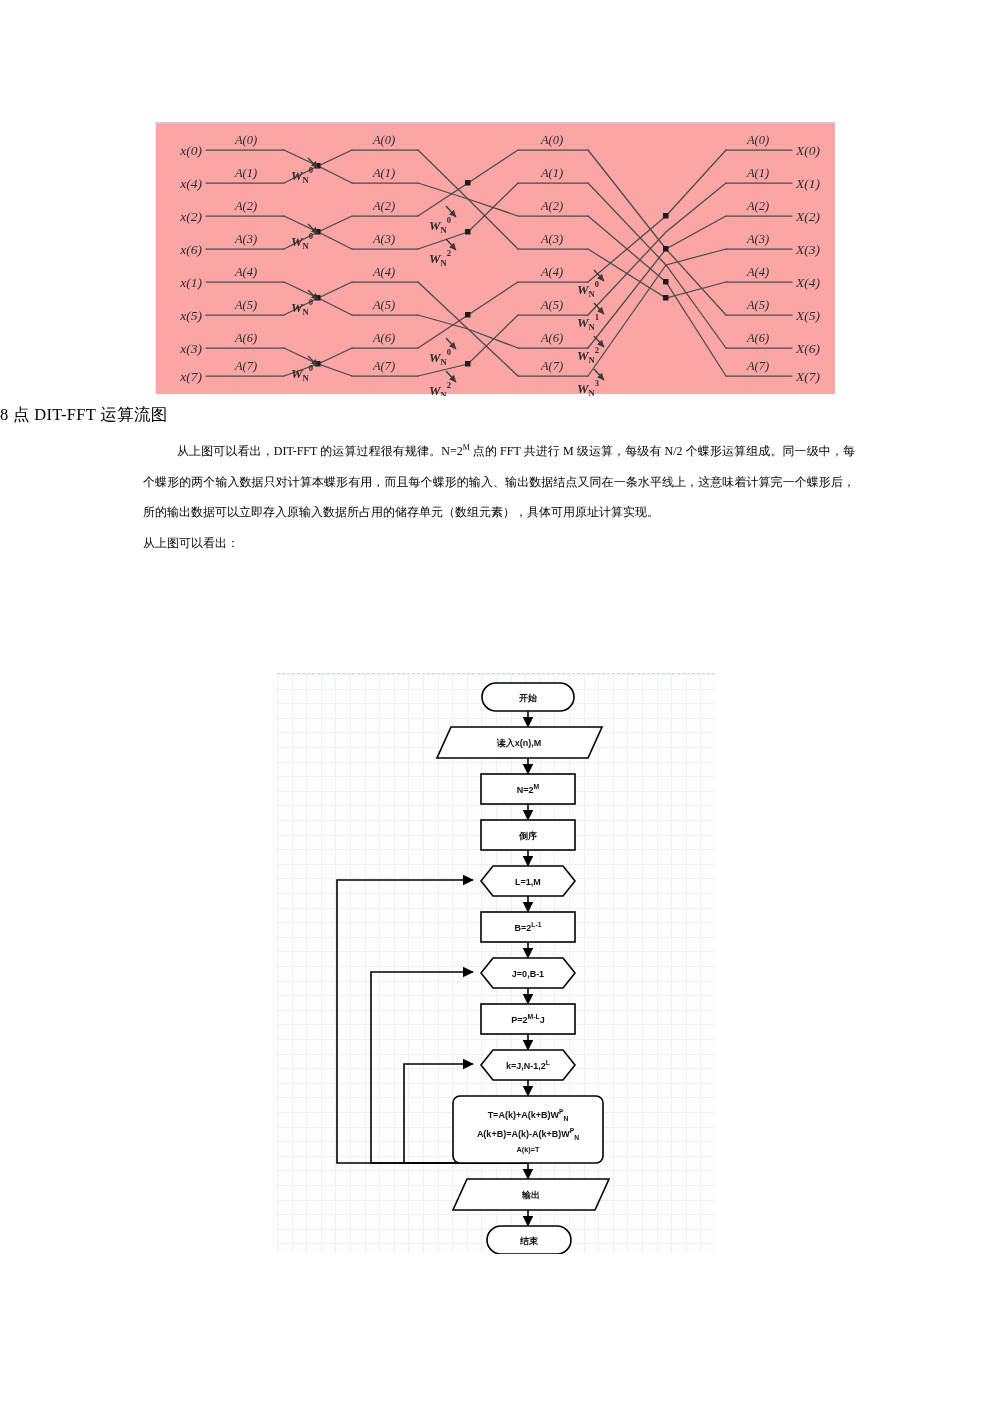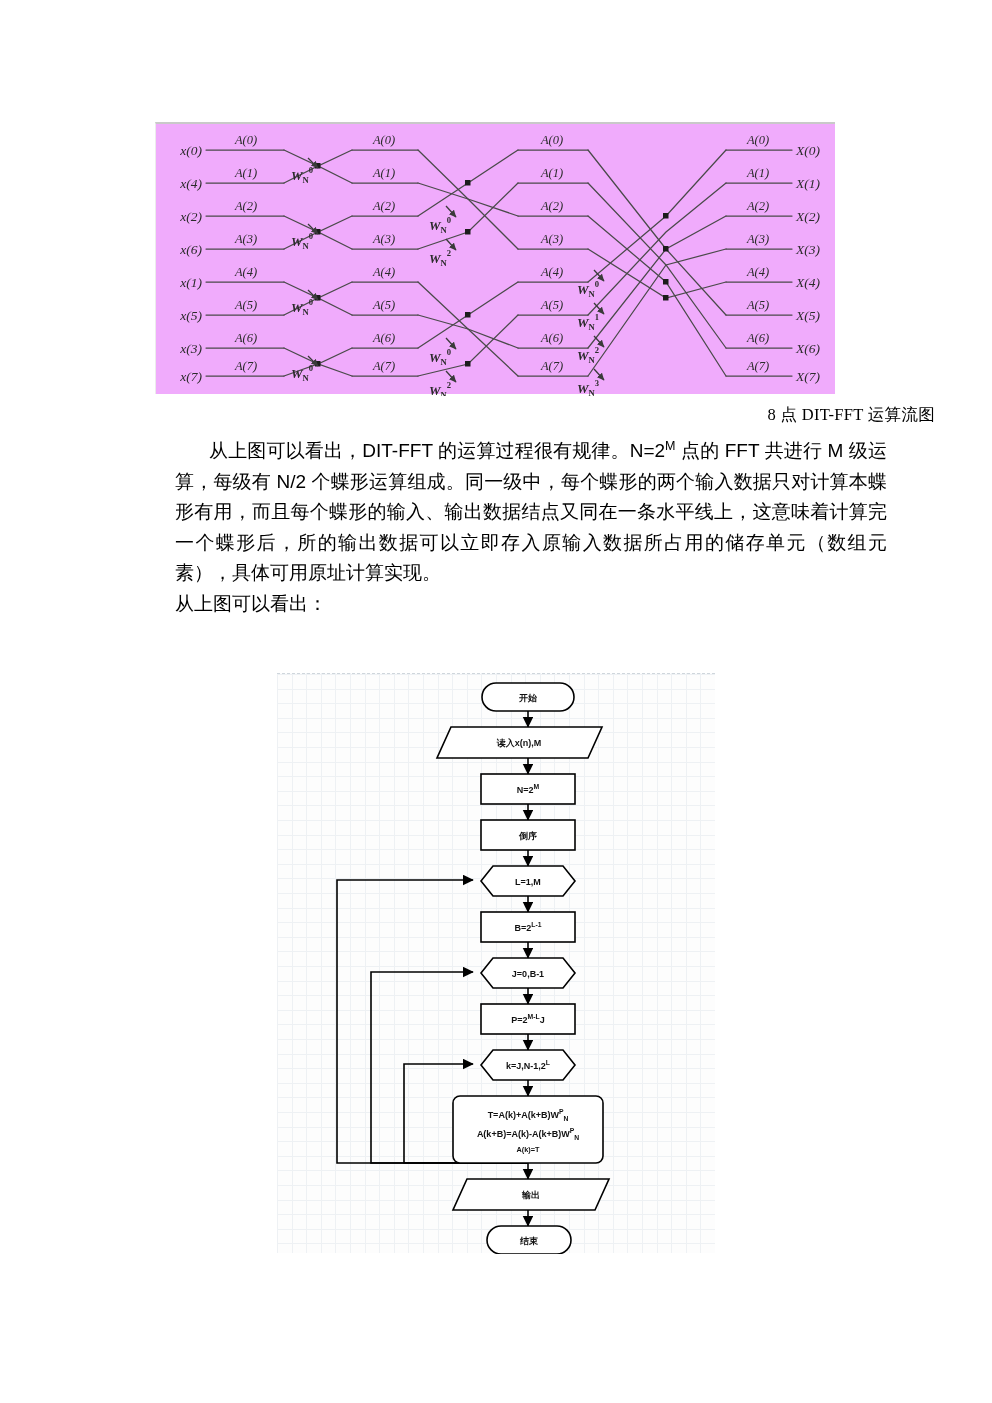--- a/index.html
+++ b/index.html
@@ -14,49 +14,48 @@
     overflow: hidden;
   }
 
   
   #fft-figure {
     position: absolute;
     left: 155px;
     top: 122px;
     width: 680px;
     height: 272px;
-    background: #f0abfc;
+    background: #fca5a5;
     border-top: 2px solid #c9c9c9;
     border-left: 1px solid #ececec;
   }
   #fft-figure svg { display: block; }
 
   .fft-lbl { font-family: "Liberation Serif", serif; font-style: italic; }
 
   
   #figure-caption {
     position: absolute;
     left: 0; top: 404px; width: 935px;
-    text-align: right;
+    text-align: left;
     font-size: 16.5px;
     font-family: "Liberation Serif", "DejaVu Serif", serif;
     letter-spacing: .3px;
   }
 
   
   #body-text {
     position: absolute;
     left: 143px;
     top: 436px;
     width: 712px;
-    font-size: 19px;
+    font-size: 12px;
     line-height: 30.6px;
     text-align: justify;
-    font-family: Liberation Sans, sans-serif;
-    margin-left: 32px;
+    font-family: Liberation Serif, serif;
   }
   #body-text p { margin: 0; }
   #para-main { text-indent: 34px; }
   sup { font-size: .66em; vertical-align: super; line-height: 0; }
 
   
   #flowchart-figure {
     position: absolute;
     left: 277px;
     top: 673px;

